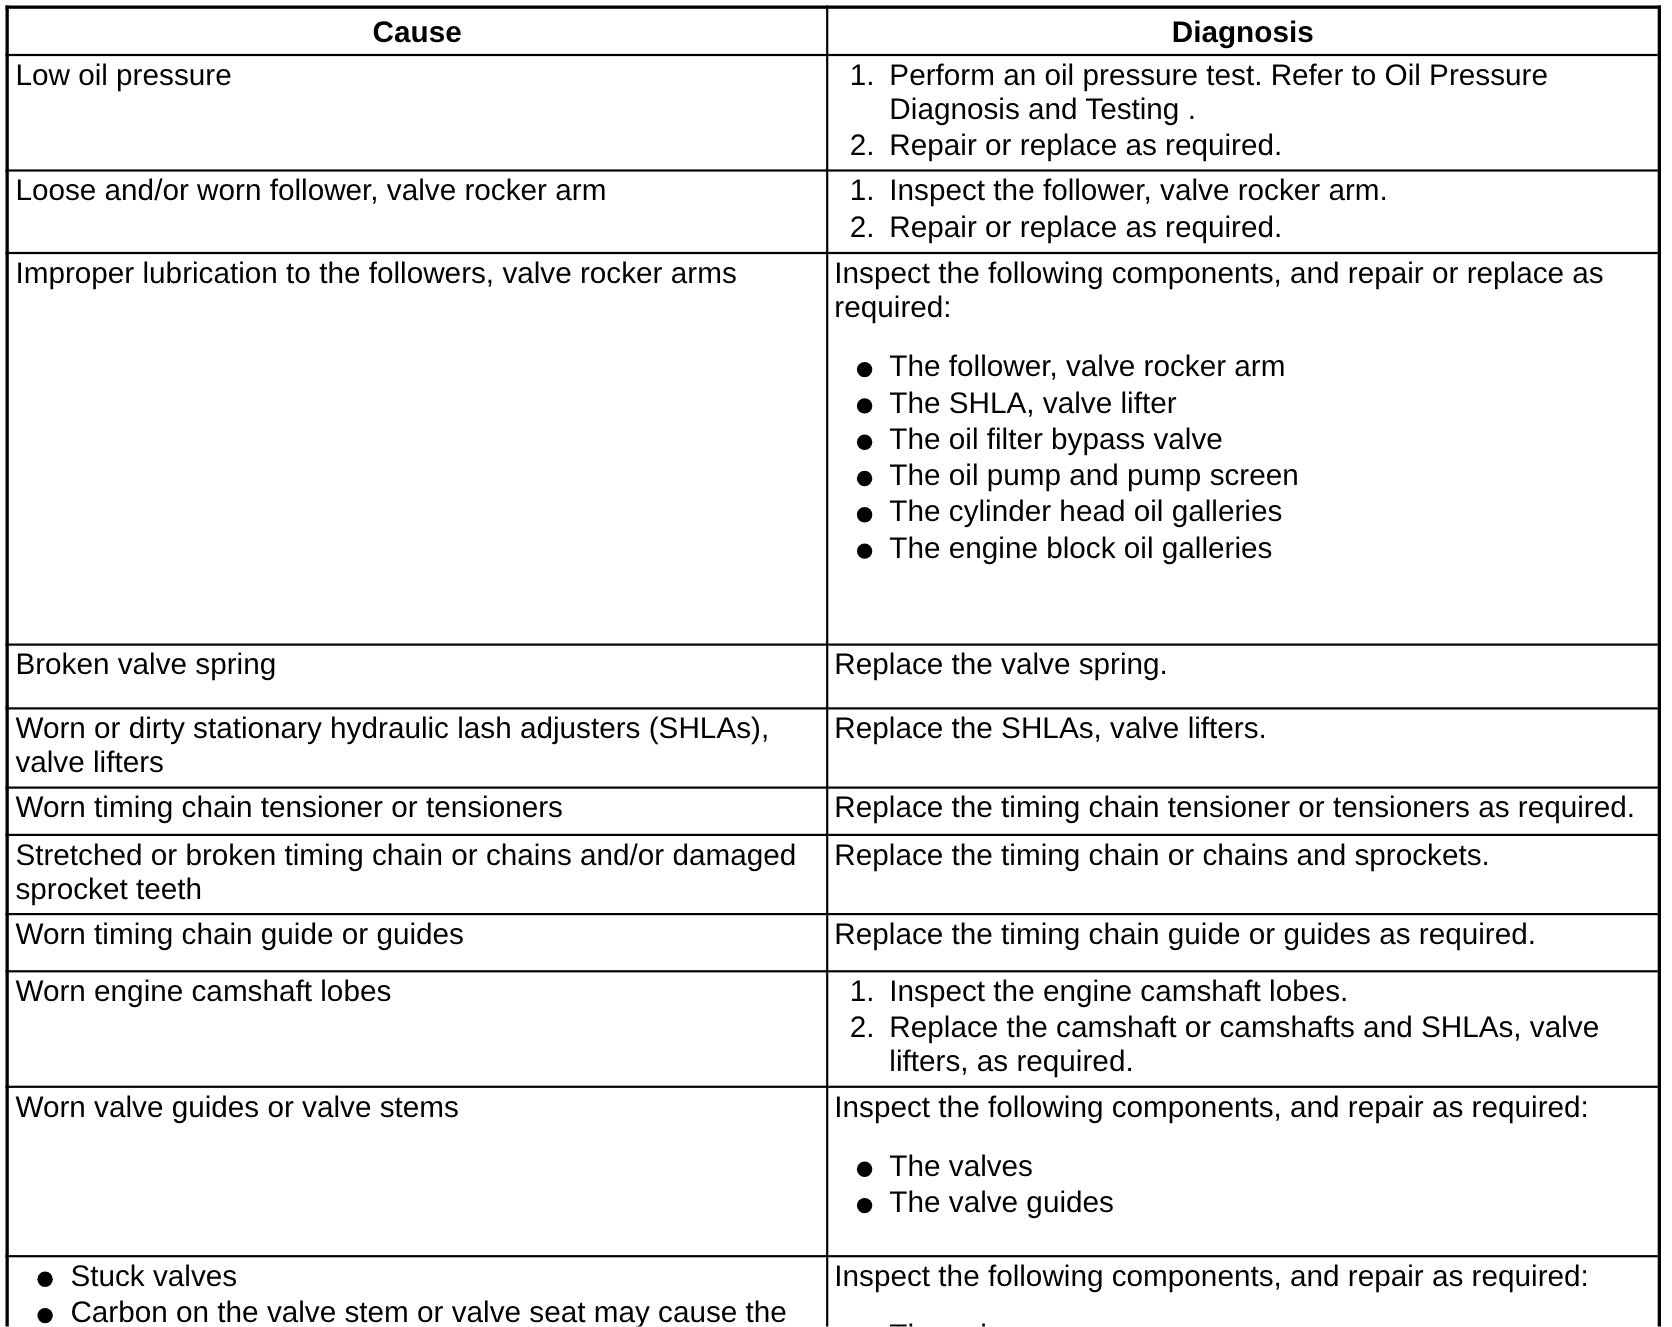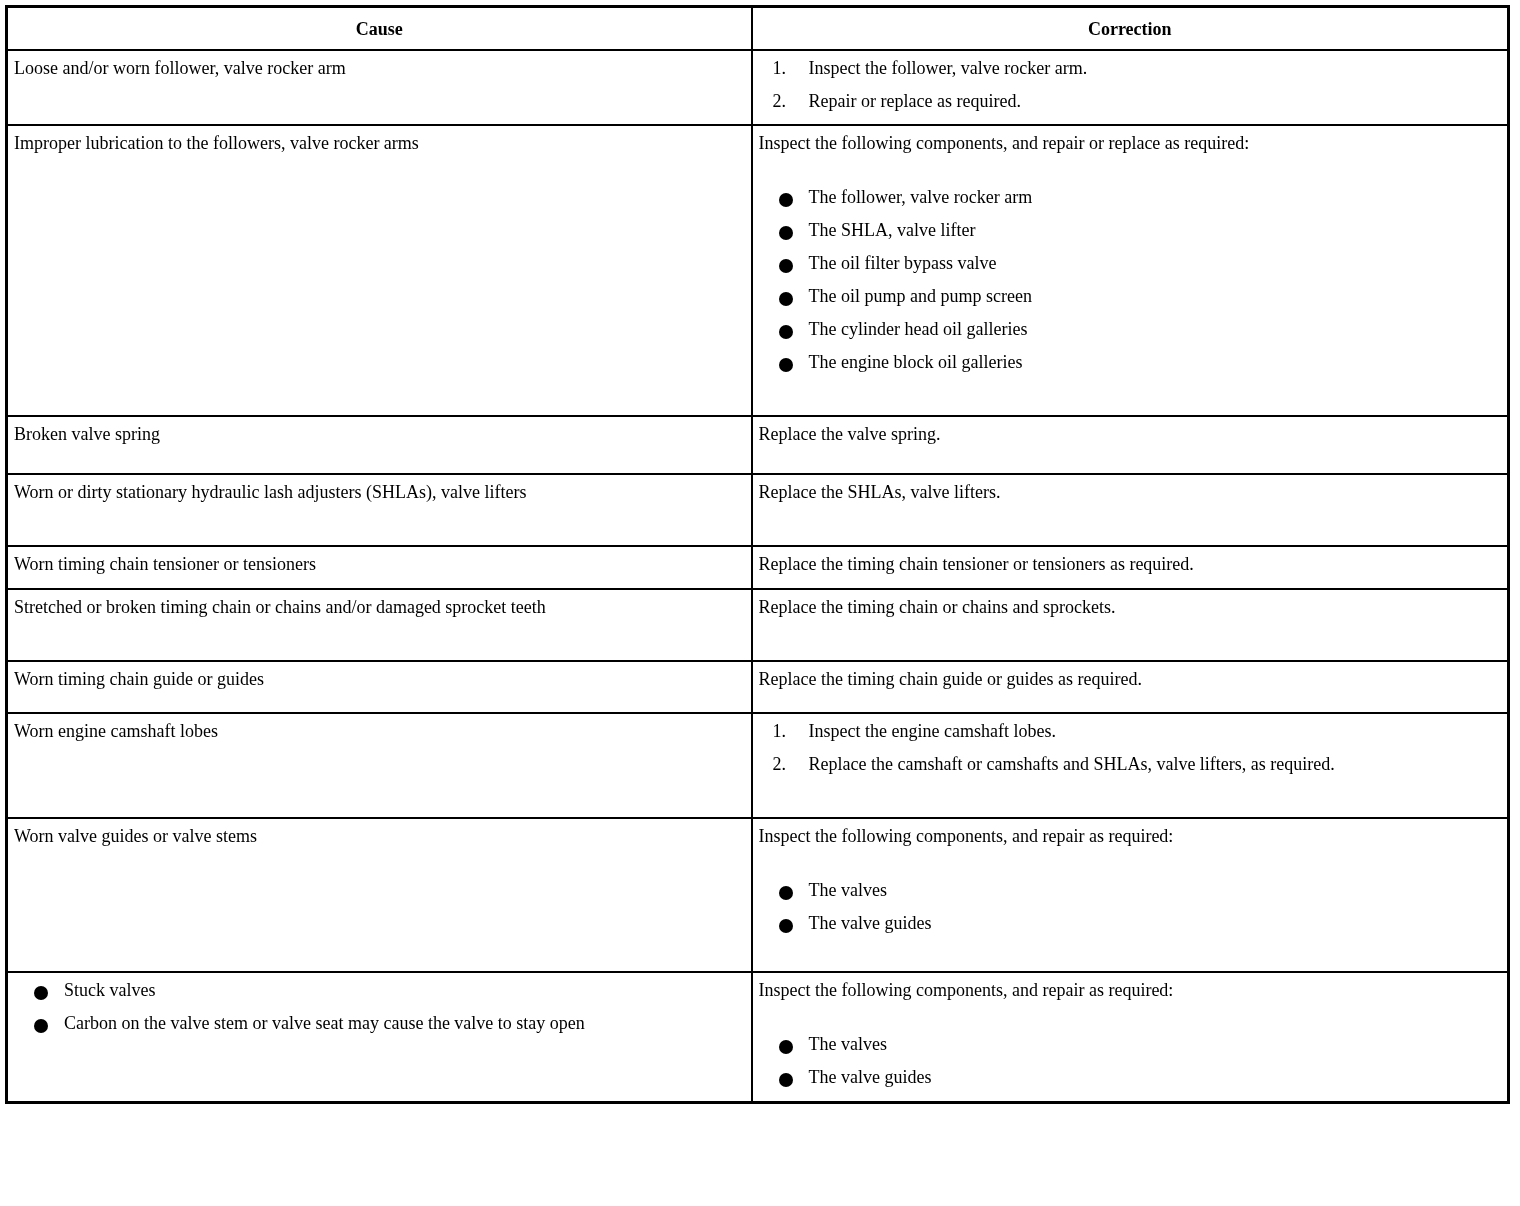--- a/index.html
+++ b/index.html
@@ -5,22 +5,22 @@
   html, body { margin: 0; padding: 0; background: #ffffff; }
   body { width: 1520px; height: 1206px; position: relative; overflow: hidden;
          font-family: "Liberation Sans", sans-serif; color: #000; }
   table.diag {
     position: absolute; left: 5px; top: 5px;
     width: 1502px; border-collapse: collapse;
     border: 3px solid #000; table-layout: fixed;
   }
   table.diag td, table.diag th {
     border: 2px solid #000; vertical-align: top;
-    font-size: 18px; line-height: 31px; padding: 2px 6px 4px 6px;
-    font-weight: normal; text-align: left; font-family: Liberation Serif, serif;
+    font-size: 27px; line-height: 31px; padding: 2px 6px 4px 6px;
+    font-weight: normal; text-align: left;
   }
   table.diag th { font-weight: bold; text-align: center; height: 34px; padding: 4px 6px 3px 6px; vertical-align: middle; }
   col.c1 { width: 745px; }
   col.c2 { width: 757px; }
   ol.num, ul.bul { margin: 0; padding: 0; list-style: none; }
   ol.num li, ul.bul li { position: relative; padding-left: 50px; margin: 0 0 2px 0; }
   ol.num li .marker { position: absolute; left: 14px; top: 0; }
   ul.bul li .marker { position: absolute; left: 20px; top: 11px; width: 14px; height: 14px; border-radius: 50%; background: #000; }
   .intro { display: block; margin-bottom: 23px; }
 </style>
@@ -28,37 +28,46 @@
 <body>
 
 <table class="diag">
   <colgroup>
       <col class="c1">
       <col class="c2">
     </colgroup>
   <thead>
     <tr>
       <th>Cause</th>
-      <th>Correction</th>
+      <th>Diagnosis</th>
     </tr>
   </thead>
   <tbody>
 
+    <tr style="height:104px">
+      <td><span>Low oil pressure</span></td>
+      <td>
+        <ol class="num">
+          <li><span class="marker">1.</span><span>Perform an oil pressure test. Refer to Oil Pressure Diagnosis and Testing .</span></li>
+          <li><span class="marker">2.</span><span>Repair or replace as required.</span></li>
+        </ol>
+      </td>
+    </tr>
 
     <tr style="height:75px">
       <td><span>Loose and/or worn follower, valve rocker arm</span></td>
       <td>
         <ol class="num">
           <li><span class="marker">1.</span><span>Inspect the follower, valve rocker arm.</span></li>
           <li><span class="marker">2.</span><span>Repair or replace as required.</span></li>
         </ol>
       </td>
     </tr>
 
-    <tr style="height:291px">
+    <tr style="height:356px">
       <td><span>Improper lubrication to the followers, valve rocker arms</span></td>
       <td>
         <span class="intro">Inspect the following components, and repair or replace as required:</span>
         <ul class="bul">
           <li><span class="marker"></span><span>The follower, valve rocker arm</span></li>
           <li><span class="marker"></span><span>The SHLA, valve lifter</span></li>
           <li><span class="marker"></span><span>The oil filter bypass valve</span></li>
           <li><span class="marker"></span><span>The oil pump and pump screen</span></li>
           <li><span class="marker"></span><span>The cylinder head oil galleries</span></li>
           <li><span class="marker"></span><span>The engine block oil galleries</span></li>

